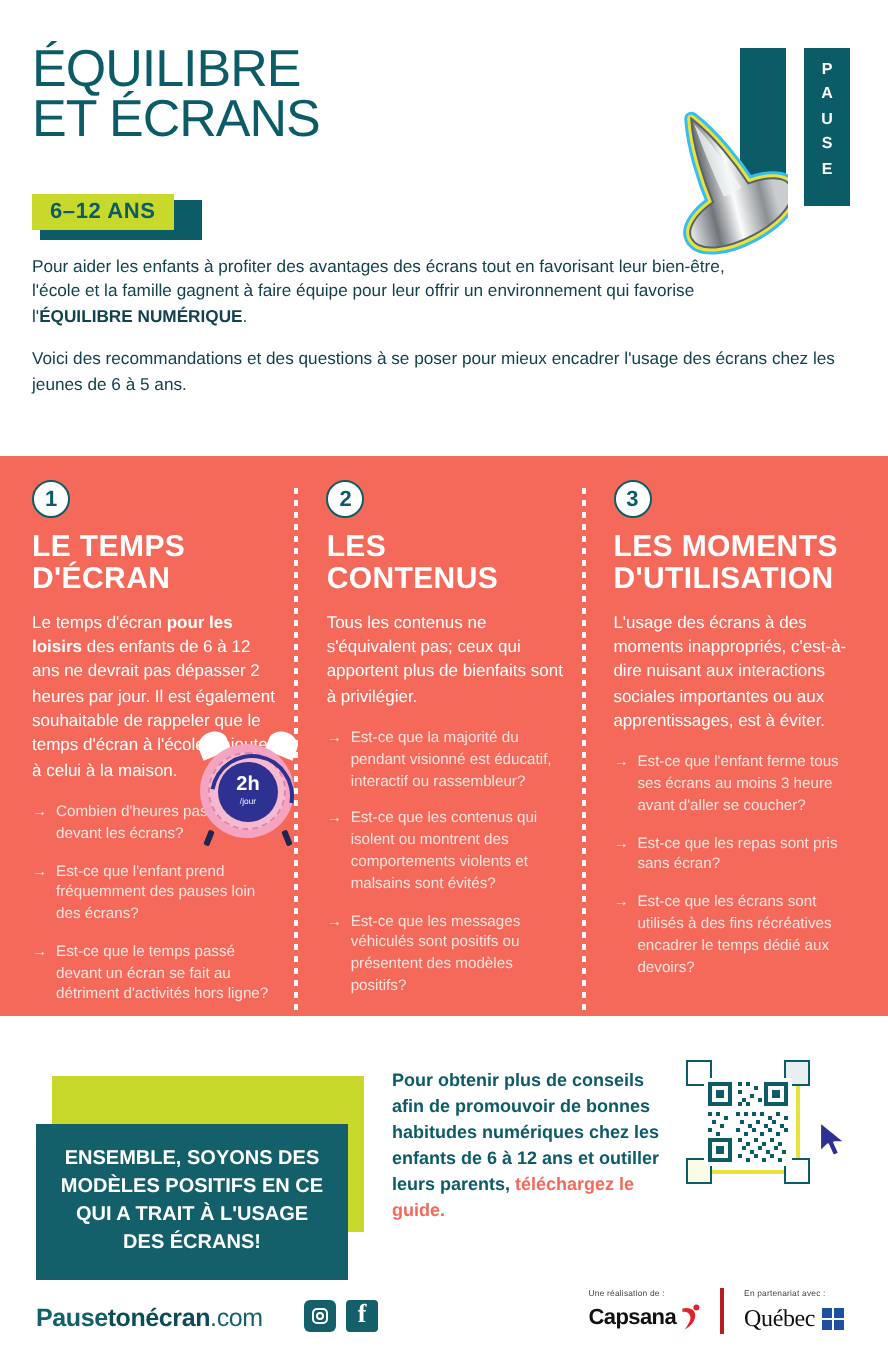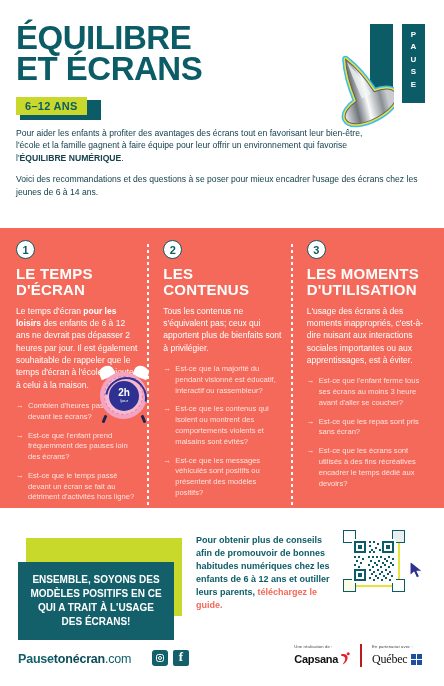--- a/index.html
+++ b/index.html
@@ -12,22 +12,22 @@
     -webkit-font-smoothing:antialiased;
   }
   .poster{position:relative;width:444px;height:686px;overflow:hidden;background:#fff;}
 
   
   .header{position:relative;height:228px;background:#ffffff;}
 
   .title{
     position:absolute;left:16px;top:22px;
     color:#0c5c67;
-    font-weight:bold;
-    font-size:33px;
+    font-weight:normal;
+    font-size:26px;
     line-height:0.95;
     letter-spacing:-0.5px;
     font-stretch:condensed;
     transform:scaleX(1.0);
     transform-origin:left top;
   }
   .title .l2{display:block;}
 
   .age-badge-wrap{position:absolute;left:16px;top:96px;}
   .age-badge-shadow{
@@ -218,21 +218,21 @@
       <span class="l2">ET ÉCRANS</span>
     </div>
 
     <div class="age-badge-wrap">
       <div class="age-badge-shadow"></div>
       <div class="age-badge">6–12 ANS</div>
     </div>
 
     <div class="intro">
       <p><span>Pour aider les enfants à profiter des avantages des écrans tout en favorisant leur bien-être, l'école et la famille gagnent à faire équipe pour leur offrir un environnement qui favorise l'</span><b>ÉQUILIBRE NUMÉRIQUE</b><span>.</span></p>
-      <p class="p2">Voici des recommandations et des questions à se poser pour mieux encadrer l'usage des écrans chez les jeunes de 6 à 14 ans.</p>
+      <p class="p2">Voici des recommandations et des questions à se poser pour mieux encadrer l'usage des écrans chez les jeunes de 6 à 5 ans.</p>
     </div>
 
     <div class="pause-logo">
       <div class="pause-bar-left"></div>
       <div class="pause-bar-right">
         <span>P</span>
         <span>A</span>
         <span>U</span>
         <span>S</span>
         <span>E</span>

